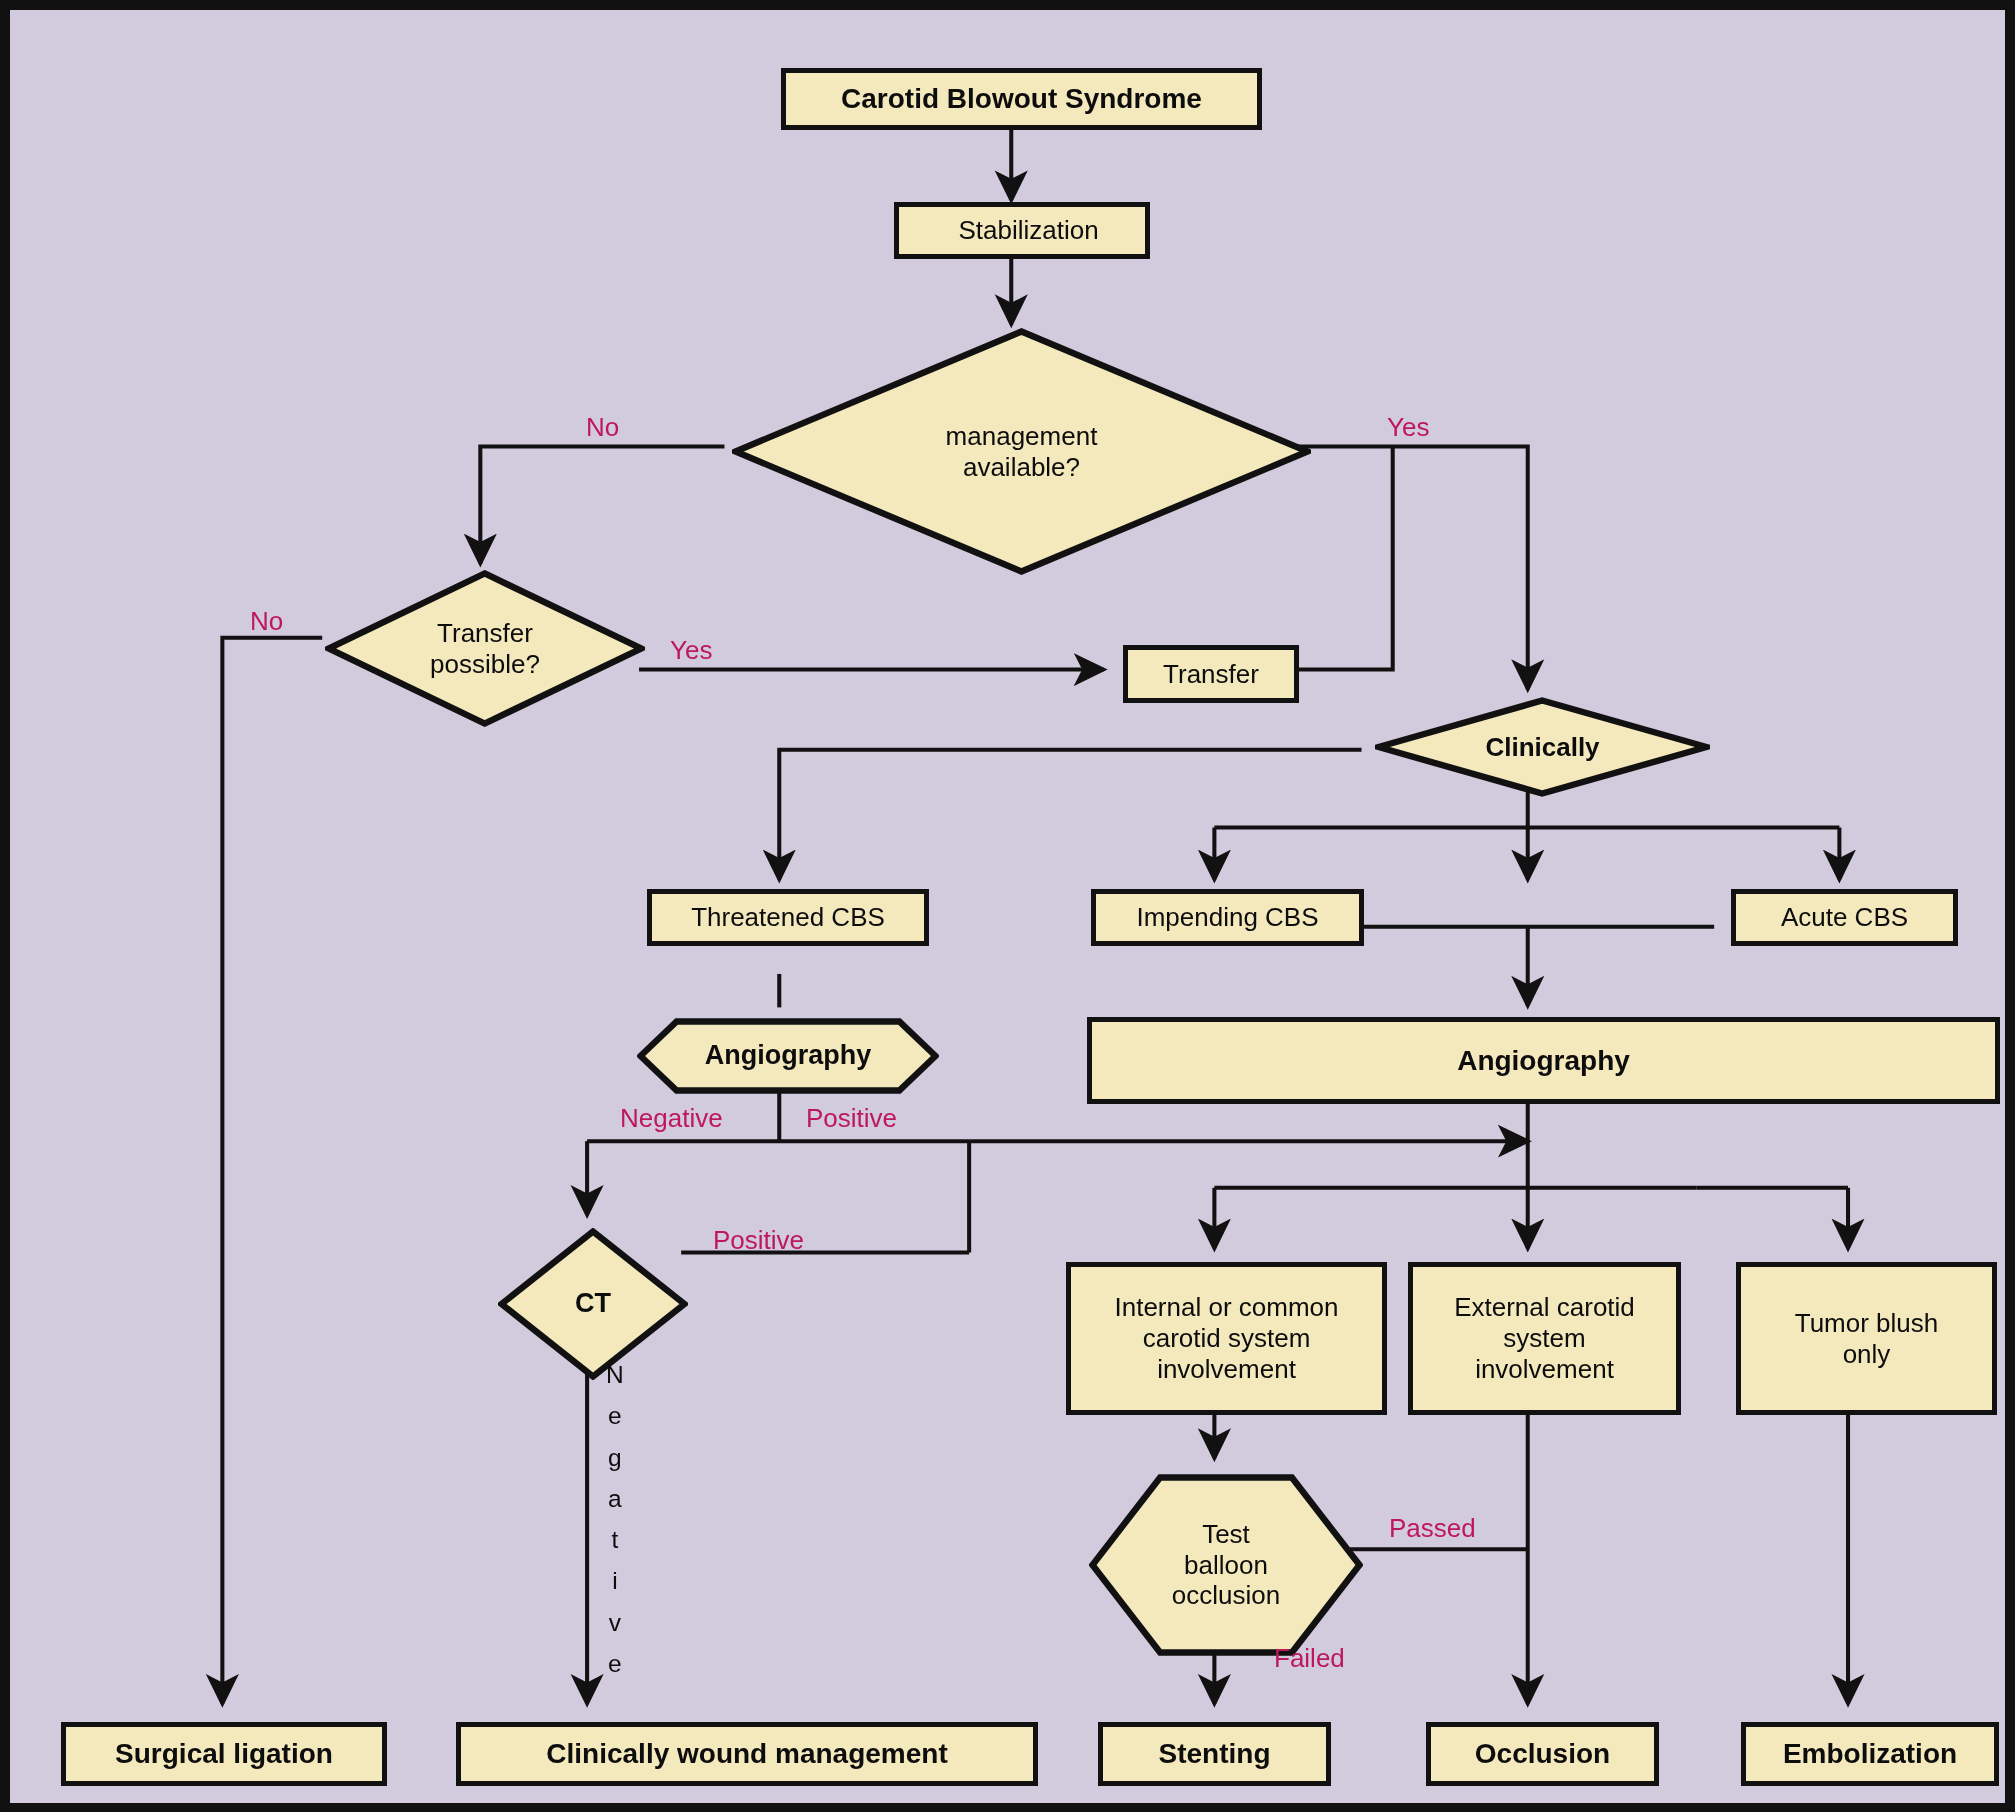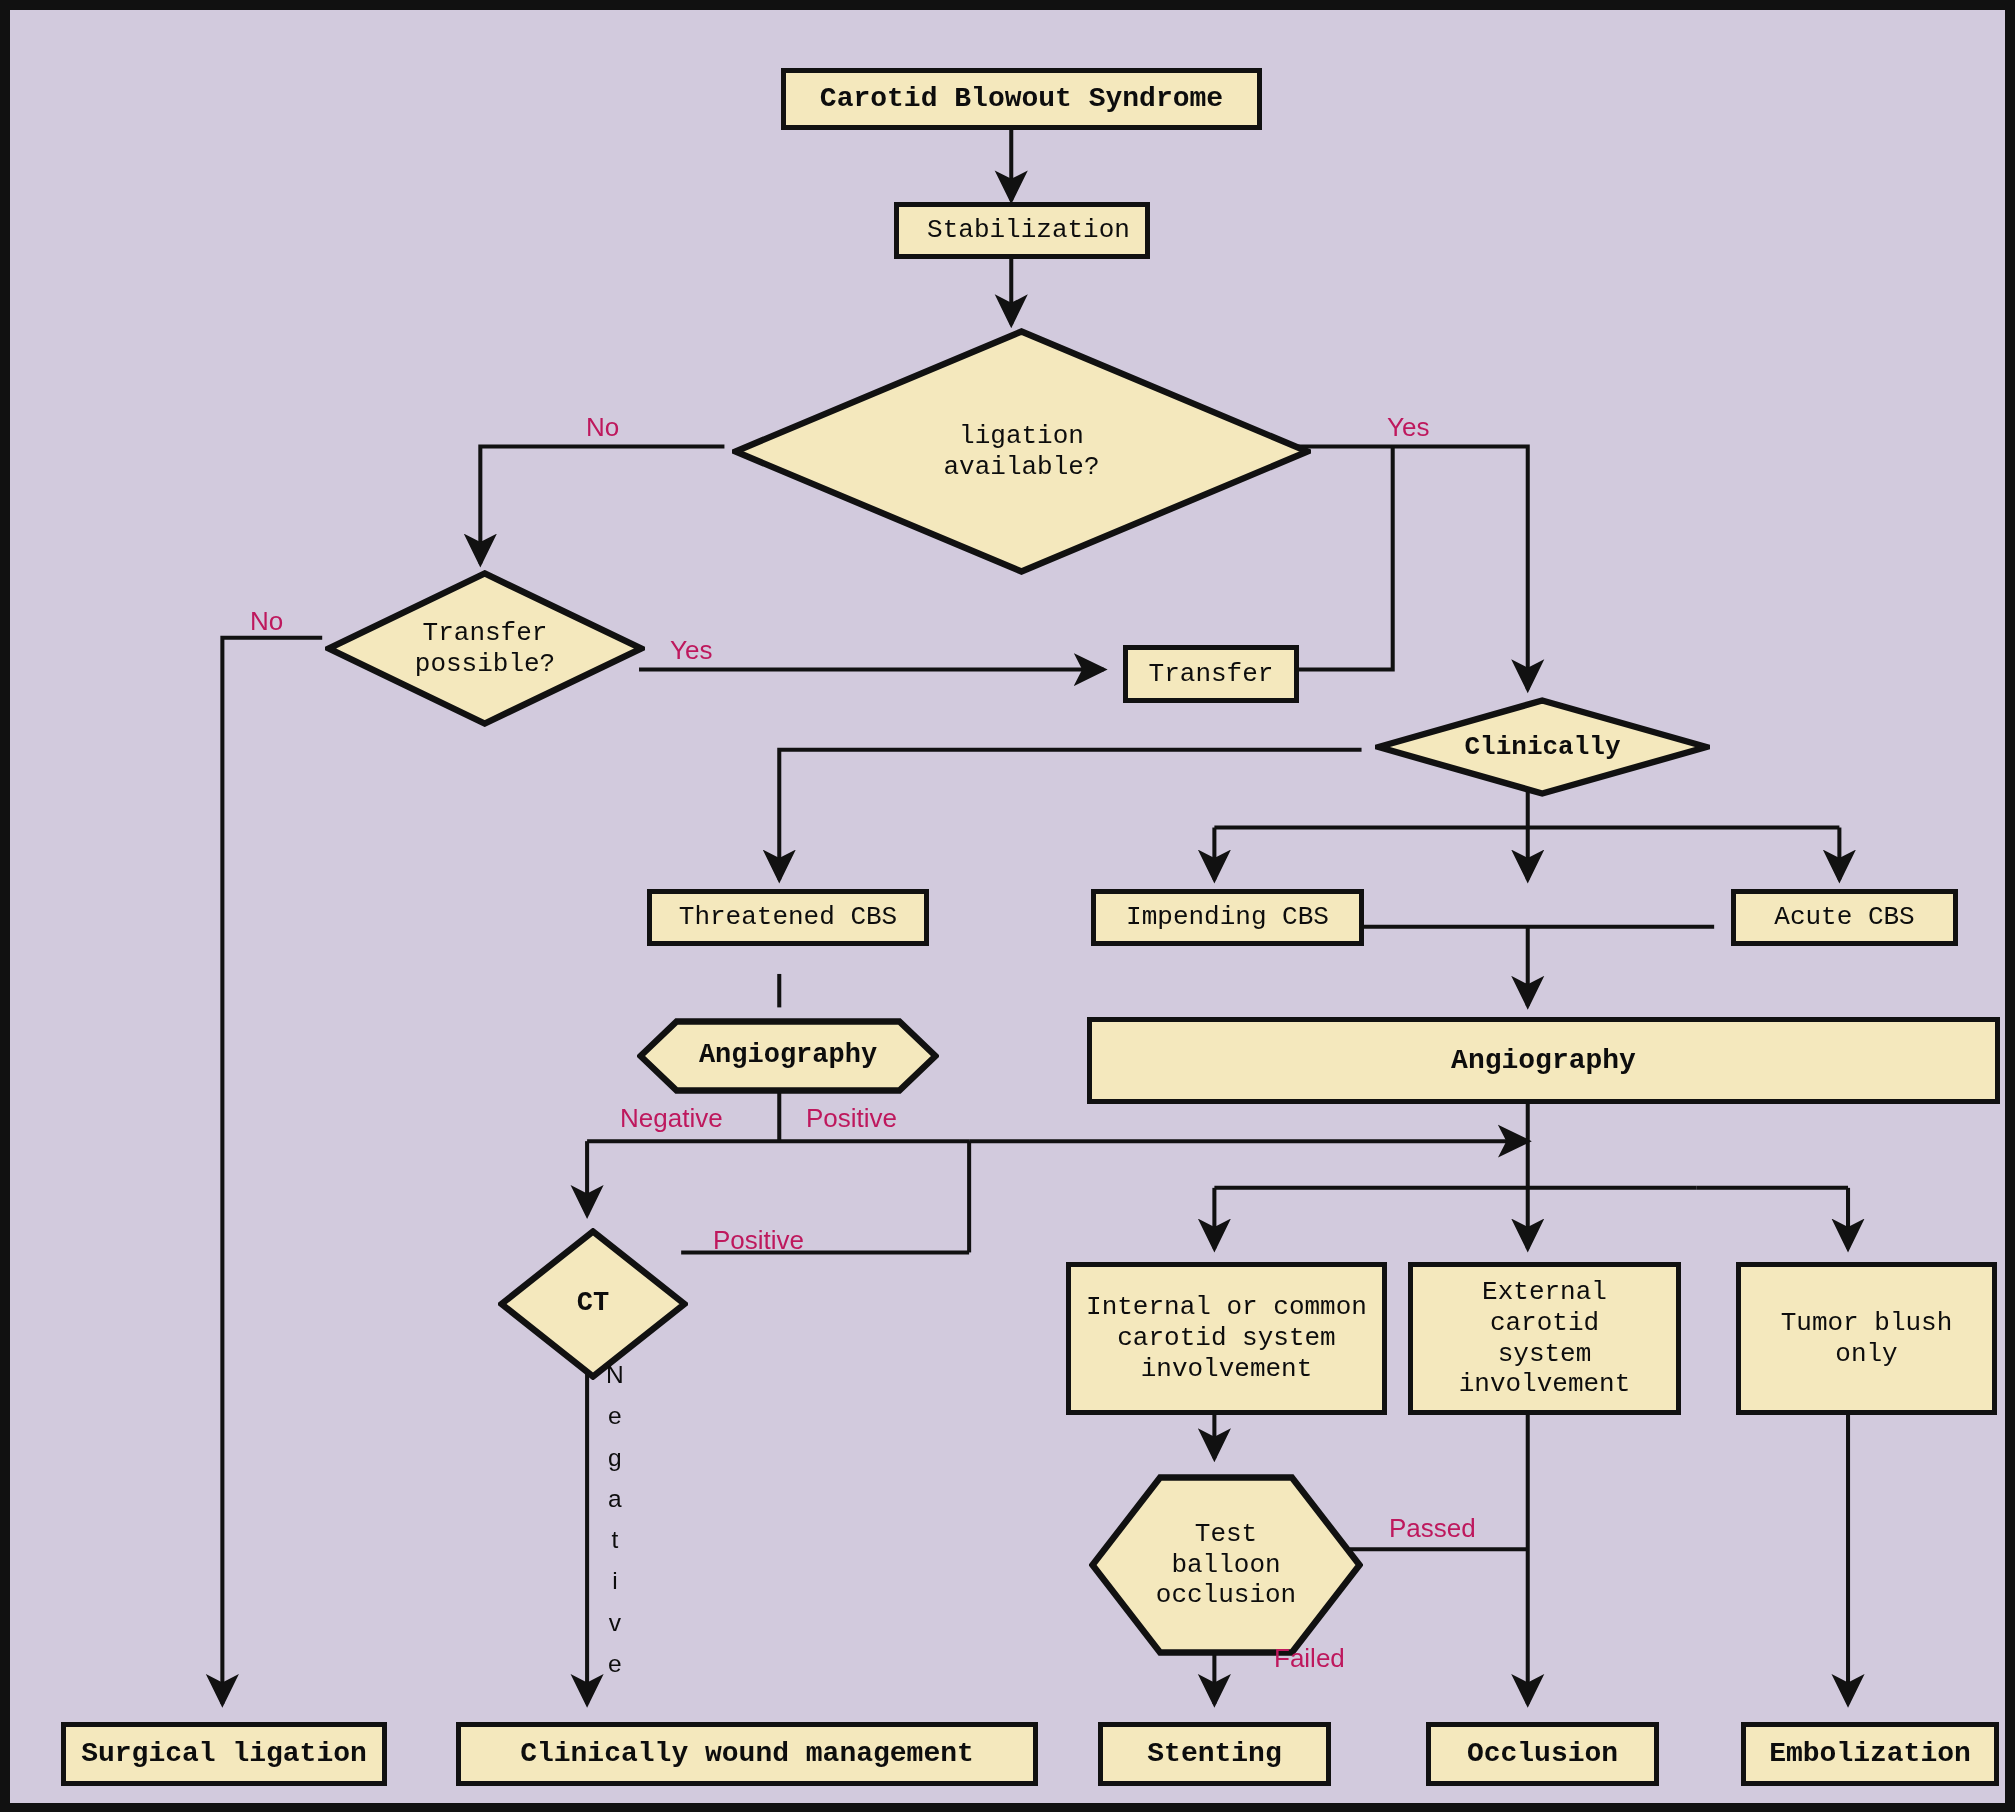--- a/index.html
+++ b/index.html
@@ -13,21 +13,20 @@
     overflow:hidden;
   }
   #svg-layer{position:absolute;left:0;top:0;width:100%;height:100%;}
   .node{
     position:absolute;
     box-sizing:border-box;
     display:flex;align-items:center;justify-content:center;
     text-align:center;
     color:#0d0d0d;
     line-height:1.18;
-    font-family:Liberation Mono, monospace;
   }
   .rect{
     background:#f4e8bd;
     border:5.2px solid #111111;
   }
   .rect .lbl{padding:0 8.2px;}
   .bold{font-weight:bold;}
   .diamond, .hexa{background:transparent;border:0;}
   .shape-svg{position:absolute;left:0;top:0;width:100%;height:100%;}
   .shape-txt{position:relative;z-index:2;width:100%;padding:0 4.7px;box-sizing:border-box;}
@@ -121,21 +120,21 @@
 
   <div class="node rect" style="left:884px;top:192px;width:256px;height:57px;font-size:26px;padding-left:13px;">
     <span class="lbl">Stabilization</span>
   </div>
 
   <div class="node diamond" style="left:722px;top:318px;width:579px;height:247px;font-size:26px;">
     <svg class="shape-svg" viewBox="0 0 994 424" preserveAspectRatio="none">
       <polygon points="497,6 988,212 497,418 6,212" fill="#f4e8bd" stroke="#111111" stroke-width="11"></polygon>
     </svg>
     <div class="shape-txt">
-      <div>ligation</div>
+      <div>management</div>
       <div>available?</div>
     </div>
   </div>
 
   <div class="node diamond" style="left:315px;top:560px;width:320px;height:157px;font-size:26px;">
     <svg class="shape-svg" viewBox="0 0 549 270" preserveAspectRatio="none">
       <polygon points="274,6 543,135 274,264 6,135" fill="#f4e8bd" stroke="#111111" stroke-width="11"></polygon>
     </svg>
     <div class="shape-txt">
       <div>Transfer</div>

